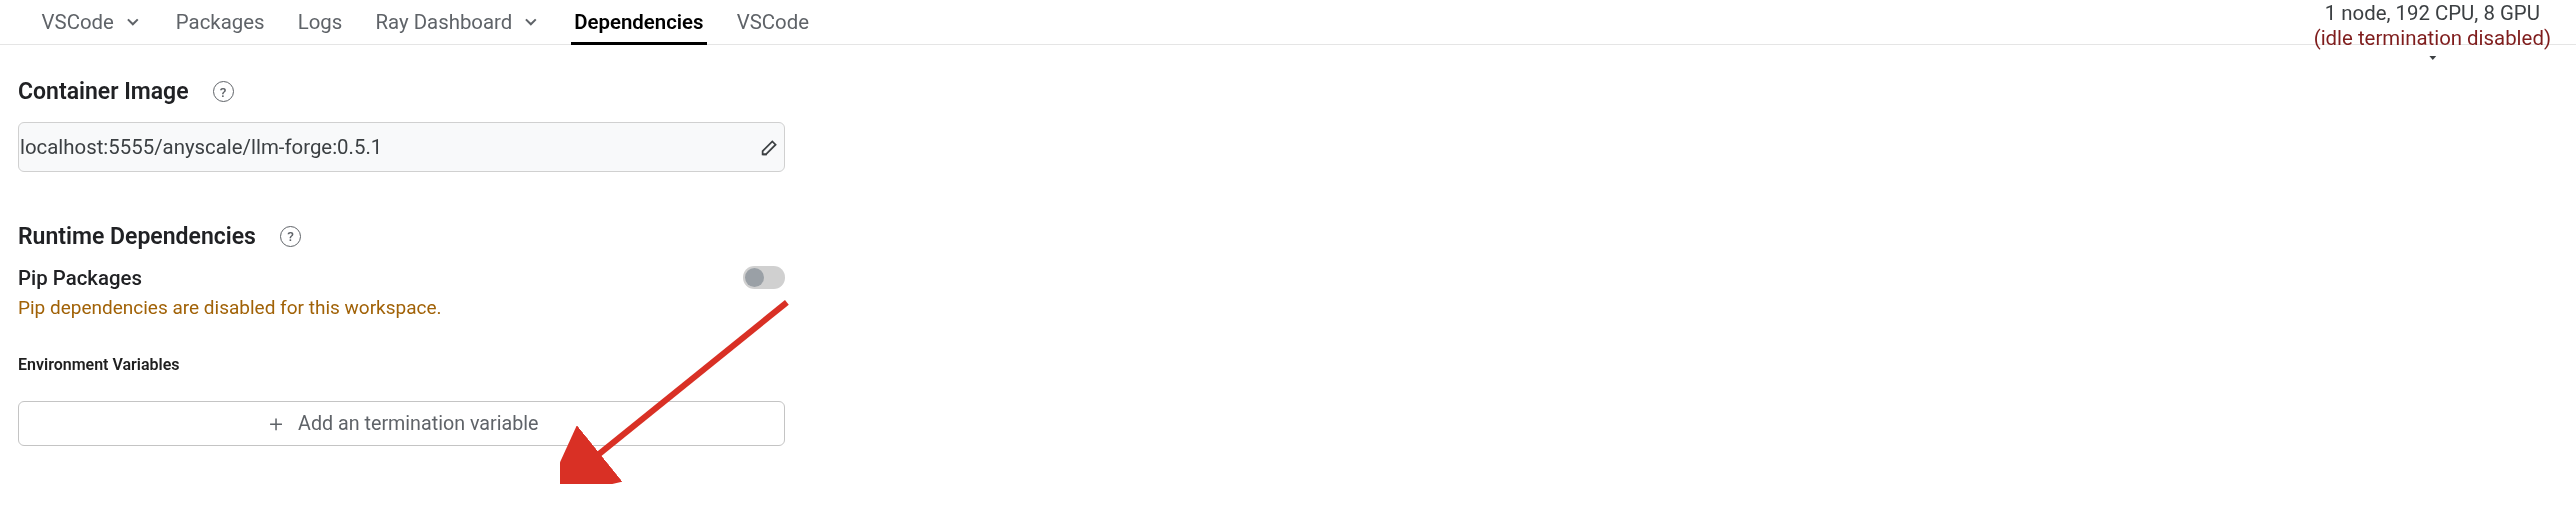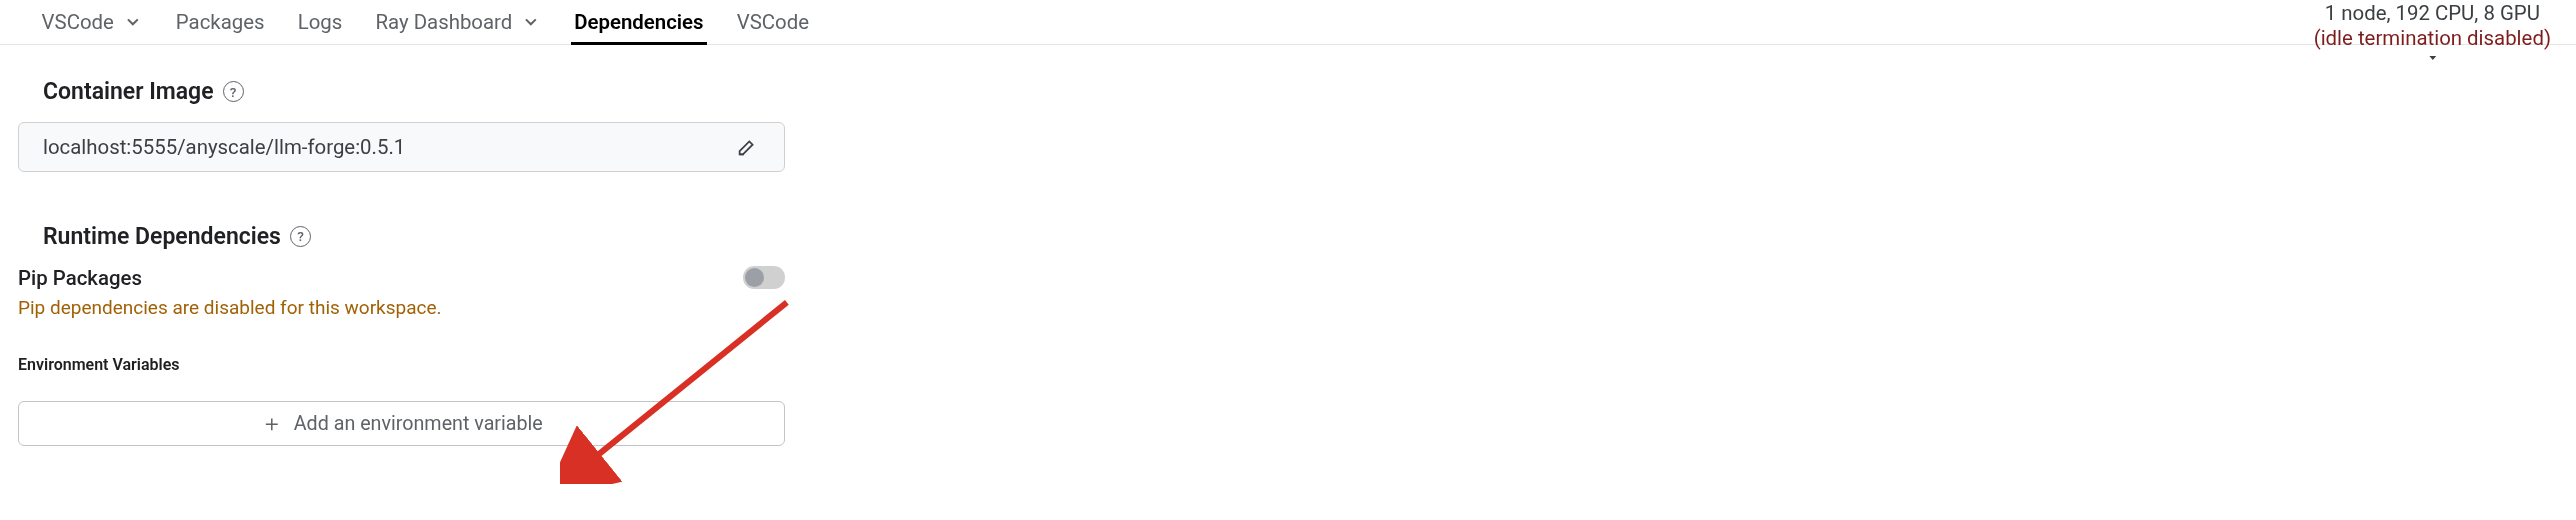--- a/index.html
+++ b/index.html
@@ -69,26 +69,25 @@
 
   
   .content {
     padding: 33px 18px;
     max-width: 802px;
     position: relative;
   }
   .section-title {
     display: flex;
     align-items: center;
-    gap: 9px;
+    gap: 24px;
     font-size: 23px;
     font-weight: 600;
     color: #202124;
     margin-bottom: 16.6px;
-    margin-left: 25px;
   }
   .help-icon {
     width: 21px;
     height: 21px;
     border: 1.5px solid #5f6368;
     border-radius: 50%;
     display: inline-flex;
     align-items: center;
     justify-content: center;
     color: #5f6368;
@@ -96,21 +95,21 @@
     font-weight: 500;
   }
   .image-field {
     display: flex;
     align-items: center;
     justify-content: space-between;
     border: 0.8px solid #d0d0d0;
     border-radius: 6px;
     background: #f8f9fa;
     height: 50px;
-    padding: 0 24px;
+    padding: 0 1px;
     width: 767px;
     font-size: 20.4px;
     color: #3c4043;
   }
   .edit-btn {
     width: 26px; height: 26px;
     display: inline-flex; align-items: center; justify-content: center;
     cursor: pointer;
     color: #3c4043;
   }
@@ -246,21 +245,21 @@
       </div>
       <div class="toggle">
         <div class="knob"></div>
       </div>
     </div>
 
     <div class="env-title">Environment Variables</div>
 
     <div class="add-env-btn">
       <span class="plus">＋</span>
-      <span>Add an environment variable</span>
+      <span>Add an termination variable</span>
     </div>
   </div>
 
   <svg class="arrow-svg" viewBox="0 0 320 260">
     <defs>
       <marker id="arrowhead" markerWidth="12" markerHeight="12" refX="2" refY="6" orient="auto">
         <polygon points="0 0, 12 6, 0 12" fill="#d93025"></polygon>
       </marker>
     </defs>
     <line x1="300" y1="20" x2="40" y2="230" stroke="#d93025" stroke-width="8" marker-end="url(#arrowhead)"></line>

